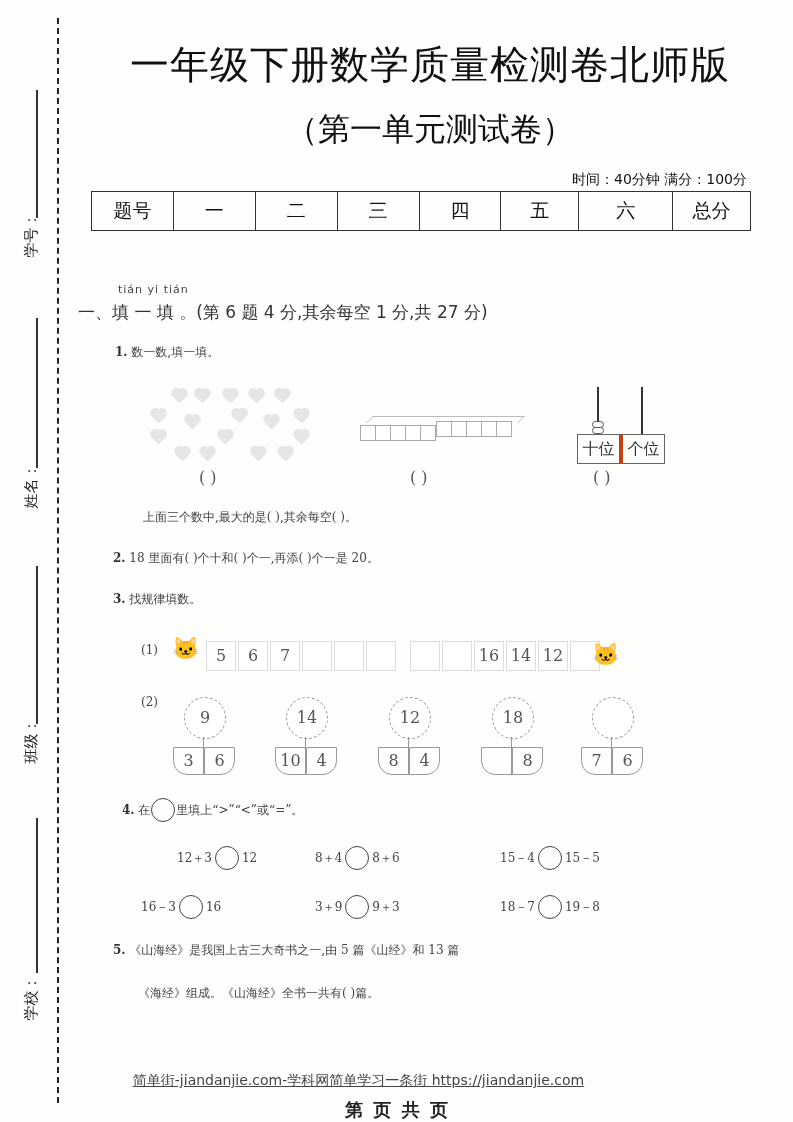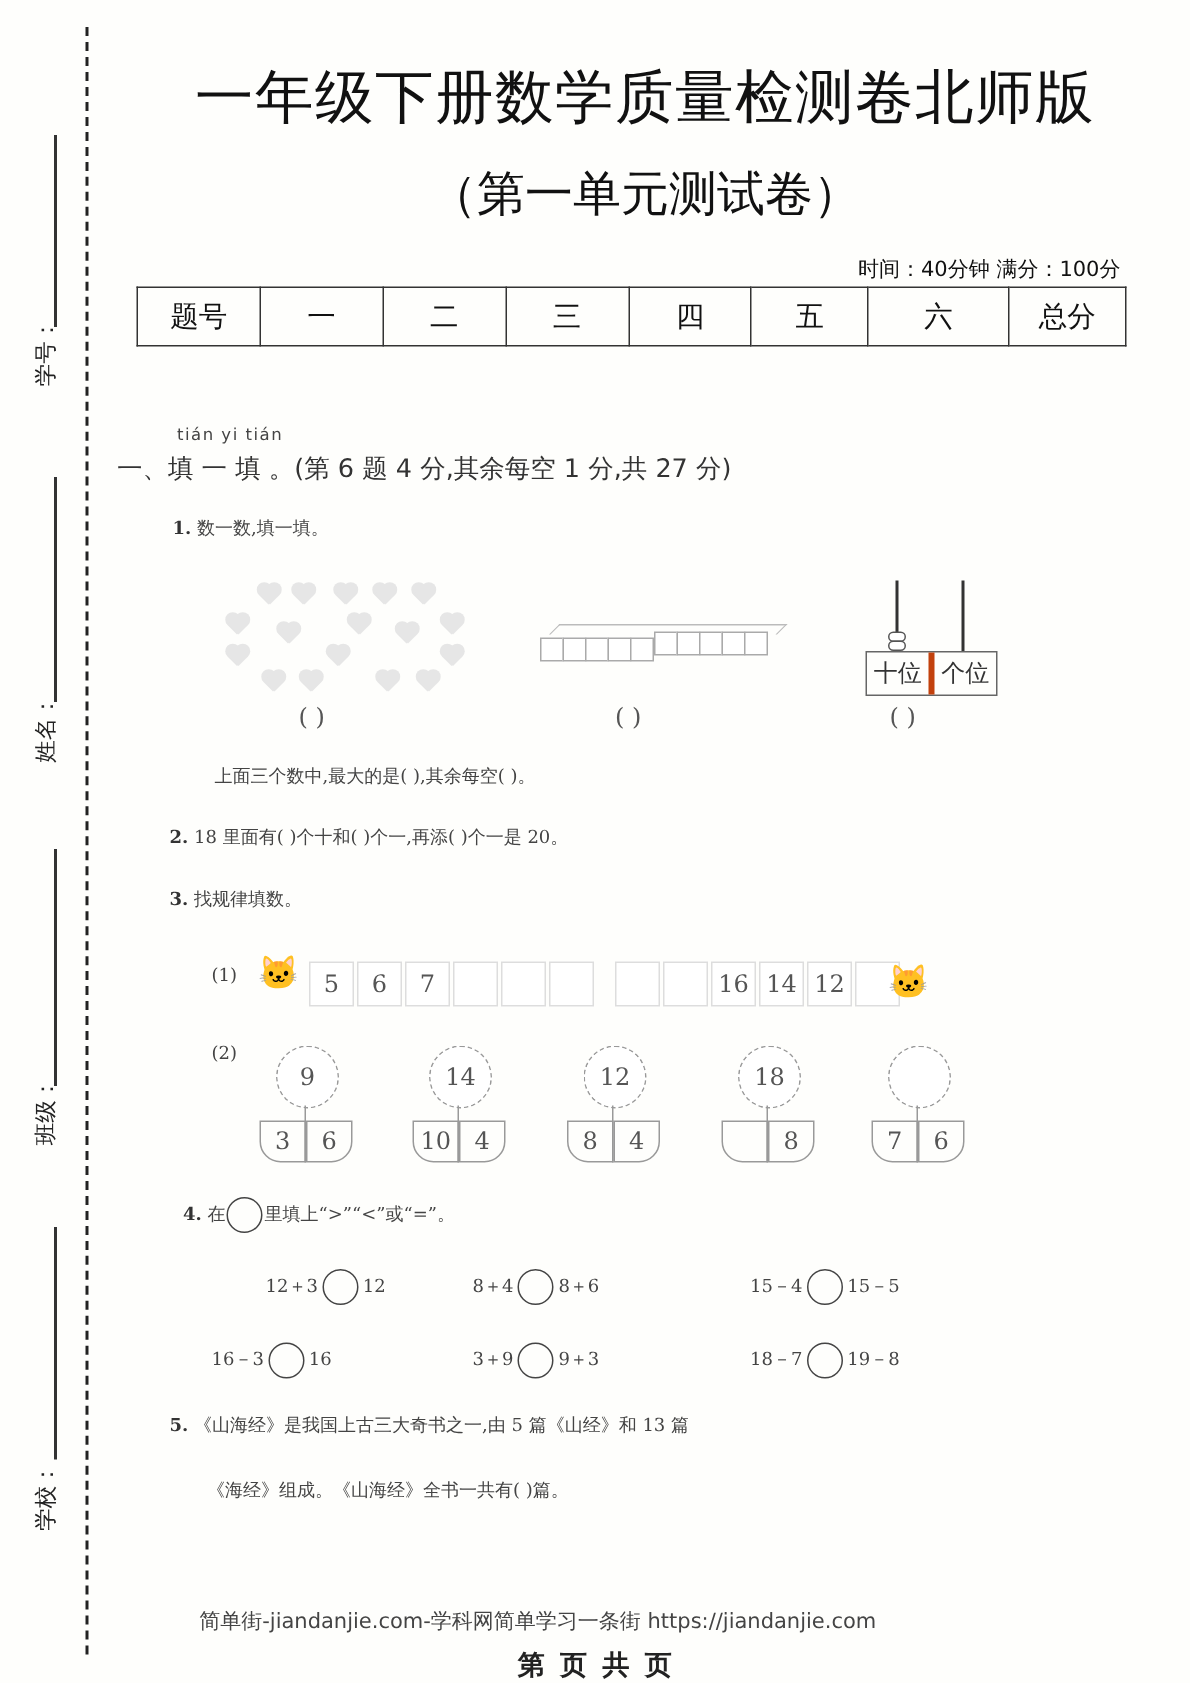--- a/index.html
+++ b/index.html
@@ -103,21 +103,21 @@
   }
   .flower .leaf.l { left: 1px; border-radius: 0 0 0 14px; }
   .flower .leaf.r { left: 32px; border-radius: 0 0 14px 0; }
   
   .circle {
     display: inline-block; width: 22px; height: 22px; border: 1.3px solid #444;
     border-radius: 50%; vertical-align: middle; margin: 0 3px;
   }
   .footer {
     position: absolute; left: 0; width: 717px; top: 1072px; text-align: center;
-    font-family: "DejaVu Sans", sans-serif; font-size: 14px; color: #444;
+    font-family: "DejaVu Sans", sans-serif; font-size: 14px; color: #444; text-decoration: underline;
   }
   .pagefoot {
     position: absolute; left: 0; width: 793px; top: 1098px; text-align: center;
     font-family: "DejaVu Sans", sans-serif; font-size: 18px; color: #222; font-weight: bold; word-spacing: 4px;
   }
 </style>
 </head>
 <body>
 
 <div class="binding-line"></div>

